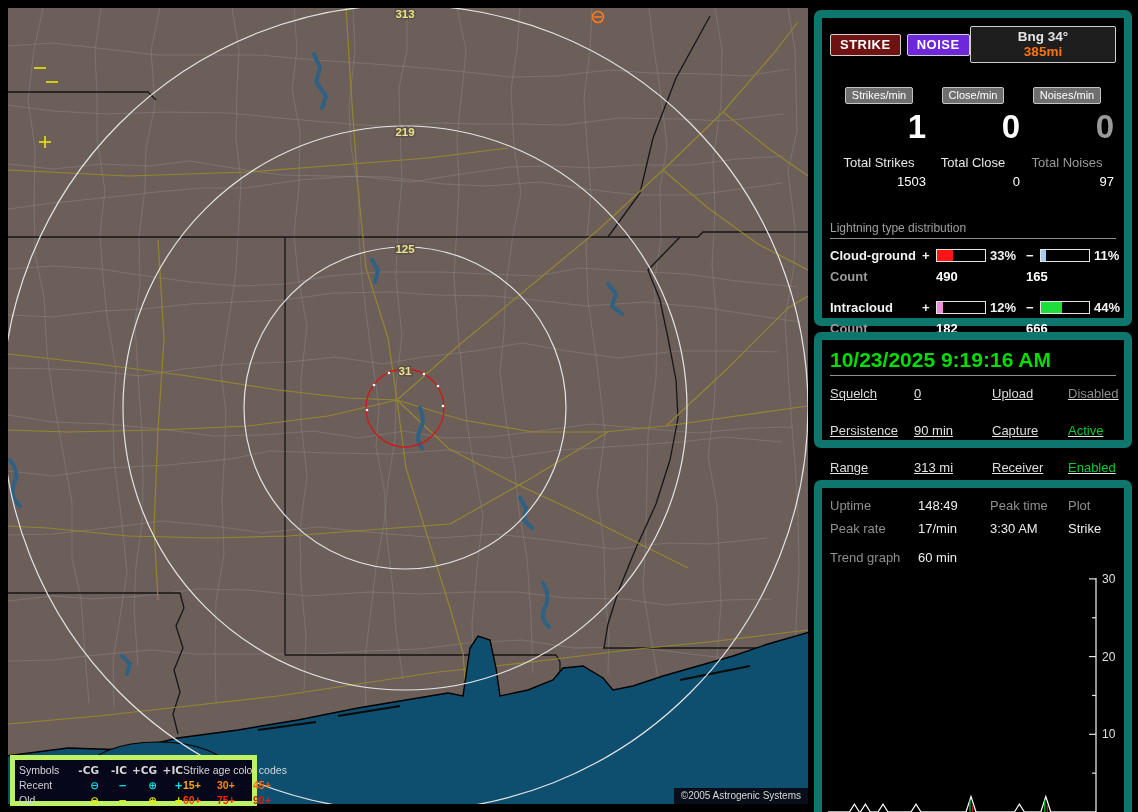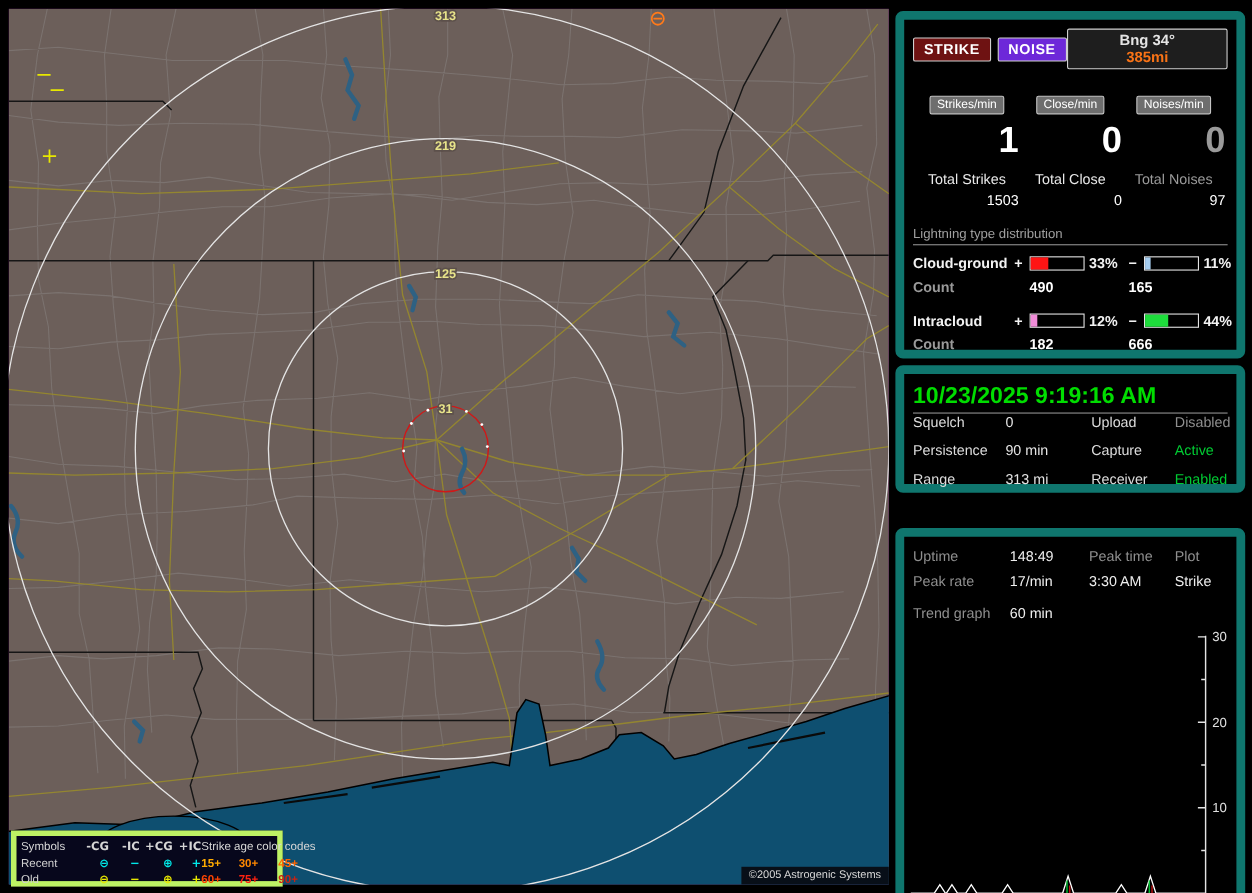--- a/index.html
+++ b/index.html
@@ -1,19 +1,19 @@
 <!DOCTYPE html>
 <html><head>
 <meta charset="utf-8">
 <style>
   html,body{margin:0;padding:0;background:#000;}
   #app{position:relative;width:1138px;height:812px;background:#000;overflow:hidden;
        font-family:"Liberation Sans",sans-serif;color:#e4e4e4;}
   
-  #map-wrap{position:absolute;left:8px;top:8px;width:800px;height:796px;background:#701a75;}
+  #map-wrap{position:absolute;left:8px;top:8px;width:800px;height:796px;background:#be185d;}
   #map-wrap svg{display:block;}
   #copyright-bar{position:absolute;right:0;bottom:0;background:rgba(8,10,16,.92);
        color:#d8d8d8;font-size:10px;padding:2px 7px 3px;}
   
   #legend{position:absolute;left:2px;top:747px;width:247px;height:51px;background:#07071c;
        border:5px solid #bef264;font-size:10.5px;color:#cfcfcf;padding:2px 4px;box-sizing:border-box;}
   .lg-row{display:grid;grid-template-columns:52px 28px 28px 30px 26px 34px 36px 34px;
        align-items:center;height:15px;white-space:nowrap;}
   .lg-head{font-weight:normal;color:#d6d6d6;}
   .sym{font-family:"DejaVu Sans",sans-serif;font-weight:bold;text-align:right;}
@@ -36,36 +36,36 @@
   .green{color:#f97316;}
   .cols3{display:flex;justify-content:space-between;margin:24px 10px 0;}
   .ccol{width:96px;display:flex;flex-direction:column;align-items:flex-end;}
   .chip{align-self:center;background:#6e6e6e;border:1px solid #c4c4c4;border-radius:2px;
        color:#fff;font-size:11px;padding:1px 6px 2px;white-space:nowrap;}
   .big{font-size:33px;font-weight:bold;color:#fff;line-height:1.05;margin-top:6px;}
   .big.dim{color:#9a9a9a;}
   .tot-label{font-size:13px;color:#e8e8e8;margin-top:10px;align-self:center;white-space:nowrap;}
   .tot-label.dim{color:#9a9a9a;}
   .tot-val{font-size:13px;color:#fff;margin-top:4px;}
-  #dist-title{margin:16px 8px 0;color:#9f9f9f;font-size:12px;border-bottom:1px solid #8f8f8f;
+  #dist-title{margin:32px 8px 0;color:#9f9f9f;font-size:12px;border-bottom:1px solid #8f8f8f;
        padding-bottom:3px;}
   .dist-row{display:grid;grid-template-columns:92px 14px 50px 40px 14px 50px 40px;
        align-items:center;margin:9px 8px 0;font-size:13px;font-weight:bold;color:#f2f2f2;}
   .bar{height:11px;border:1px solid #e4e4e4;background:#000;position:relative;}
   .bar>div{position:absolute;left:0;top:0;bottom:0;}
   .pct{padding-left:4px;}
   .count-row{display:grid;grid-template-columns:92px 14px 90px 104px;align-items:center;
        margin:6px 8px 0;font-size:13px;font-weight:bold;}
   .count-lbl{color:#9a9a9a;}
   .count-val{color:#fff;}
   
   #datetime{margin:8px 8px 0;font-size:21px;font-weight:bold;color:#00dd00;
        border-bottom:1px solid #909090;padding-bottom:3px;white-space:nowrap;}
-  .st-grid{display:grid;grid-template-columns:84px 78px 76px 70px;margin:0 8px 0;
-       font-size:13px;row-gap:11px;}
+  .st-grid{display:grid;grid-template-columns:84px 78px 76px 70px;margin:10px 8px 0;
+       font-size:13px;row-gap:22px;text-decoration:underline;}
   .lbl{color:#dcdcdc;} .dim{color:#8f8f8f;}
   
   .stat-grid{display:grid;grid-template-columns:88px 72px 78px 66px;margin:10px 8px 0;
        font-size:13px;row-gap:8px;}
   .glbl{color:#8f8f8f;} .gval{color:#eeeeee;}
   #trend-row{display:grid;grid-template-columns:88px 100px;margin:14px 8px 0;font-size:13px;}
   #trend-svg{position:absolute;left:2px;top:84px;}
 </style>
 </head>
 <body>

